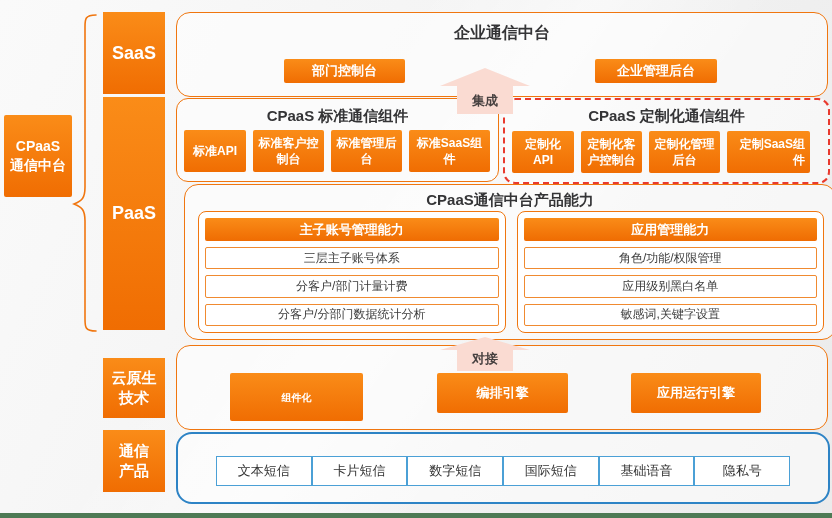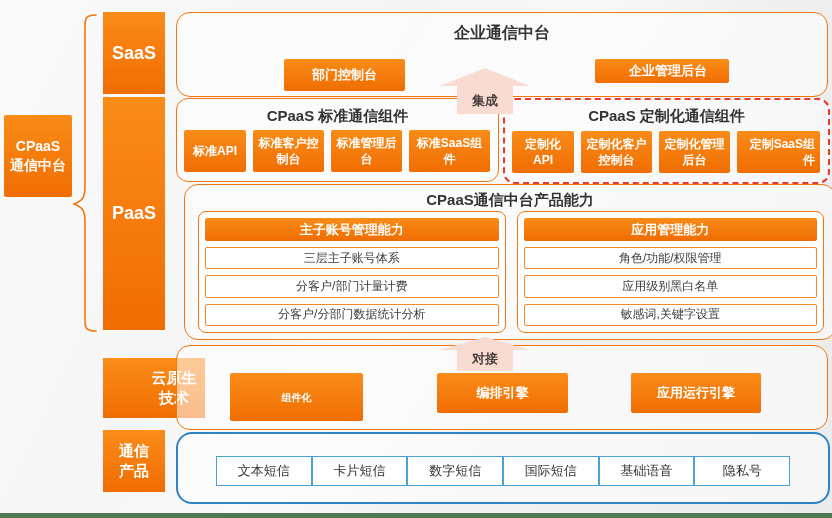--- a/index.html
+++ b/index.html
@@ -56,33 +56,33 @@
   <svg class="brace" width="26" height="318" viewBox="0 0 26 318">
     <path d="M 24 1 C 13 1,13 5,13 13 L 13 173 C 13 184,10 187,2 190 C 10 193,13 196,13 207 L 13 305 C 13 313,13 317,24 317" fill="none" stroke="#f0760f" stroke-width="1.6" stroke-linecap="round"></path>
   </svg>
 
   <div class="oblock" style="left:103px;top:12px;width:62px;height:82px;font-size:18px;">
     <span>SaaS</span>
   </div>
   <div class="oblock" style="left:103px;top:97px;width:62px;height:233px;font-size:18px;">
     <span>PaaS</span>
   </div>
-  <div class="oblock" style="left:103px;top:358px;width:62px;height:60px;font-size:15px;padding-left:40px;">
+  <div class="oblock" style="left:103px;top:358px;width:62px;height:60px;font-size:15px;">
     <span>云原生</span>
     <span>技术</span>
   </div>
   <div class="oblock" style="left:103px;top:430px;width:62px;height:62px;font-size:15px;">
     <span>通信</span>
     <span>产品</span>
   </div>
 
   <div class="panel" style="left:176px;top:12px;width:650px;height:83px;">
     <div class="panel-title" style="top:10px;font-size:16px;">企业通信中台</div>
-    <div class="obtn" style="left:107px;top:46px;width:121px;height:32px;font-size:13px;">部门控制台</div>
-    <div class="obtn" style="left:418px;top:46px;width:122px;height:24px;font-size:13px;padding-left:12px;">企业管理后台</div>
+    <div class="obtn" style="left:107px;top:46px;width:121px;height:24px;font-size:13px;">部门控制台</div>
+    <div class="obtn" style="left:418px;top:46px;width:122px;height:24px;font-size:13px;">企业管理后台</div>
   </div>
 
   <div class="arrow" style="left:440px;top:68px;height:46px;">
     <svg width="90" height="46" viewBox="0 0 90 46">
       <polygon points="45,0 90,18 73,18 73,46 17,46 17,18 0,18" fill="#fadbd2"></polygon>
     </svg>
     <div class="alabel" style="top:24px;">集成</div>
   </div>
 
   <div class="panel" style="left:176px;top:98px;width:321px;height:82px;border-radius:12px;">
@@ -92,21 +92,21 @@
       <div class="comp-btn" style="width:71px;">标准客户控制台</div>
       <div class="comp-btn" style="width:71px;">标准管理后台</div>
       <div class="comp-btn" style="width:81px;">标准SaaS组件</div>
     </div>
   </div>
 
   <div class="panel" style="left:503px;top:98px;width:323px;height:82px;border-radius:12px;border:2px dashed #e93a2e;">
     <div class="panel-title" style="top:7px;font-size:15px;">CPaaS 定制化通信组件</div>
     <div class="comp-row">
       <div class="comp-btn" style="width:62px;">定制化API</div>
-      <div class="comp-btn" style="width:71px;">定制化客户控制台</div>
+      <div class="comp-btn" style="width:61px;">定制化客户控制台</div>
       <div class="comp-btn" style="width:71px;">定制化管理后台</div>
       <div class="comp-btn" style="width:83px;text-align:right;">定制SaaS组件</div>
     </div>
   </div>
 
   <div class="panel" style="left:184px;top:184px;width:650px;height:154px;">
     <div class="panel-title" style="top:6px;font-size:15px;">CPaaS通信中台产品能力</div>
     <div class="cap-cols">
       <div class="cap-col">
         <div class="cap-head">主子账号管理能力</div>

